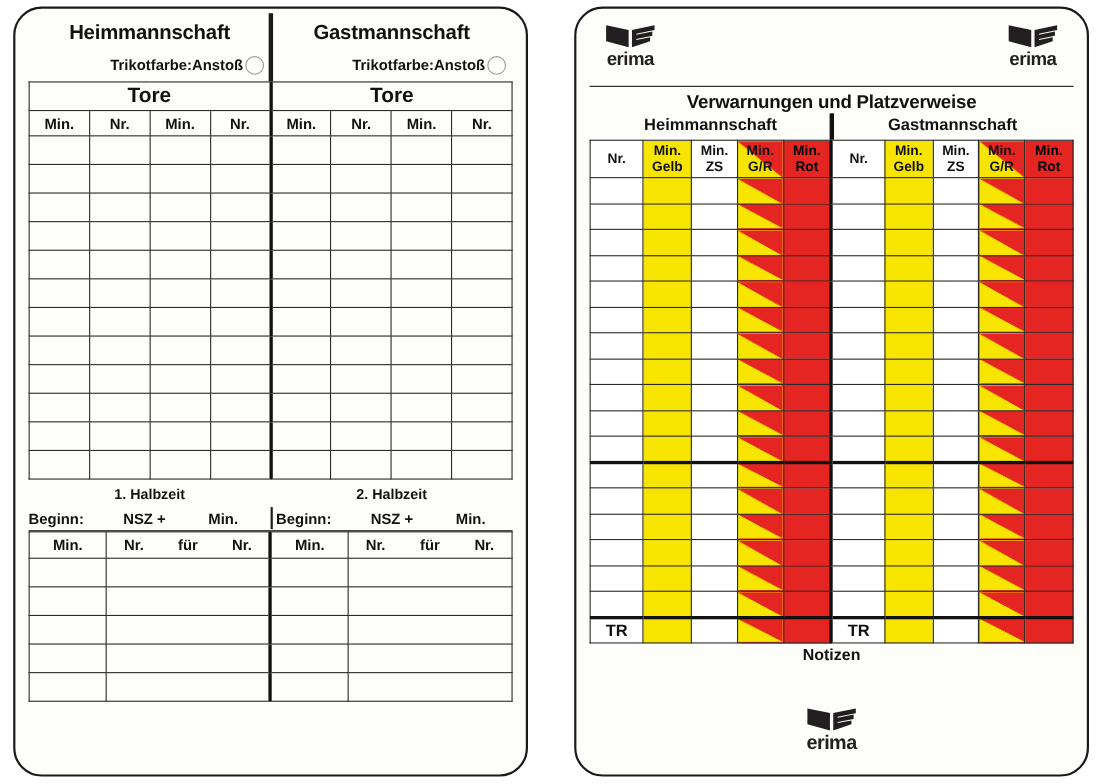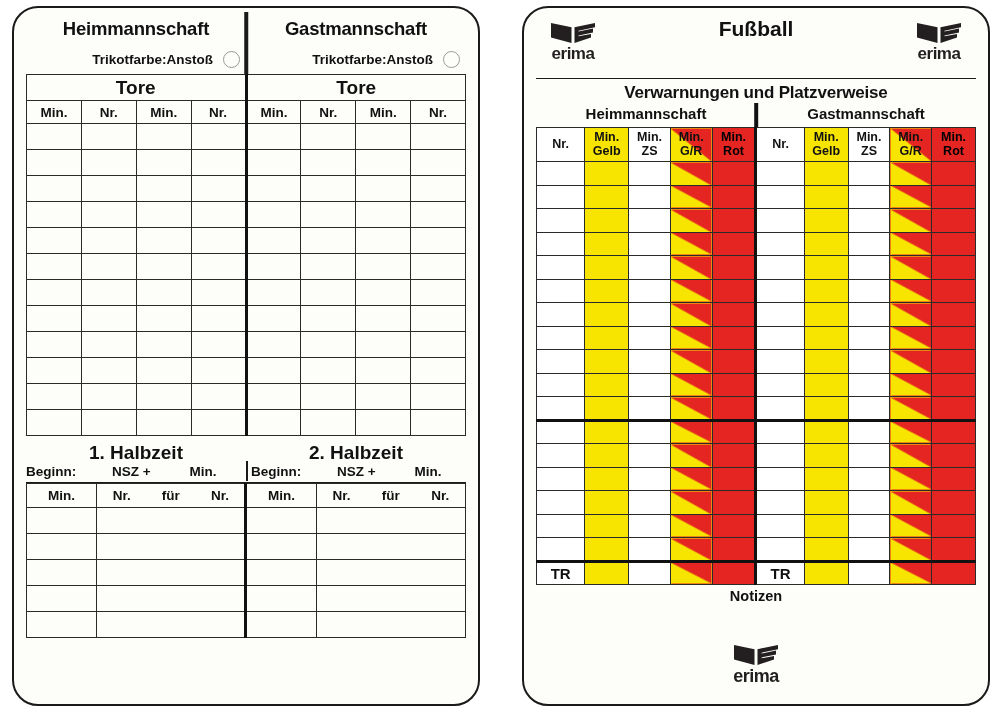--- a/index.html
+++ b/index.html
@@ -73,21 +73,21 @@
     box-sizing: border-box;
   }
   .trikot-half.right { padding-left: 12px; }
   .trikot-lbl {
     font-size: 13.5px;
     font-weight: bold;
   }
   .anstoss-wrap {
     display: flex;
     align-items: center;
-    gap: 10px;
+    gap: 2px;
     padding-right: 4px;
   }
   .anstoss-lbl { font-size: 13.5px; font-weight: bold; }
   .anstoss-circle {
     width: 17px; height: 17px;
     border: 1.4px solid #9a9a9a;
     border-radius: 50%;
     background: #fdfdfa;
     box-sizing: border-box;
   }
@@ -135,21 +135,21 @@
     margin-top: 6px;
     position: relative;
   }
   .hz-titles {
     display: flex;
     height: 19px;
   }
   .hz-titles > div {
     flex: 1 1 50%;
     text-align: center;
-    font-size: 19px;
+    font-size: 13px;
     font-weight: bold;
   }
   .hz-fields {
     display: flex;
     height: 21px;
     border-bottom: 1.6px solid #1a1a1a;
     position: relative;
   }
   .hz-half {
     flex: 1 1 50%;
@@ -596,21 +596,20 @@
 
         <span class="erima erima-tr">
           <svg class="wings" width="46" height="22" viewBox="0 0 46 22">
             <path d="M1 1 L21.5 5.2 L21.5 21 L1 15.4 Z" fill="#231f20"></path>
             <path d="M24.5 5.2 L45 1 L45 5.3 L28.5 8.7 L28.5 9.6 L43 6.6 L43 10.6 L28.5 13.4 L28.5 14.3 L41 11.9 L41 15.4 L24.5 21 Z" fill="#231f20"></path>
           </svg>
           <span class="word" style="font-size:17px;">erima</span>
         </span>
 
         <div class="rc-titles">
-          <div class="rc-title2">Fußball</div>
         </div>
       </div>
 
       <div class="rule"></div>
 
       <div class="rc-sub">Verwarnungen und Platzverweise</div>
 
       <div class="rc-teams">
         <div class="vdiv-teams"></div>
         <div>Heimmannschaft</div>

